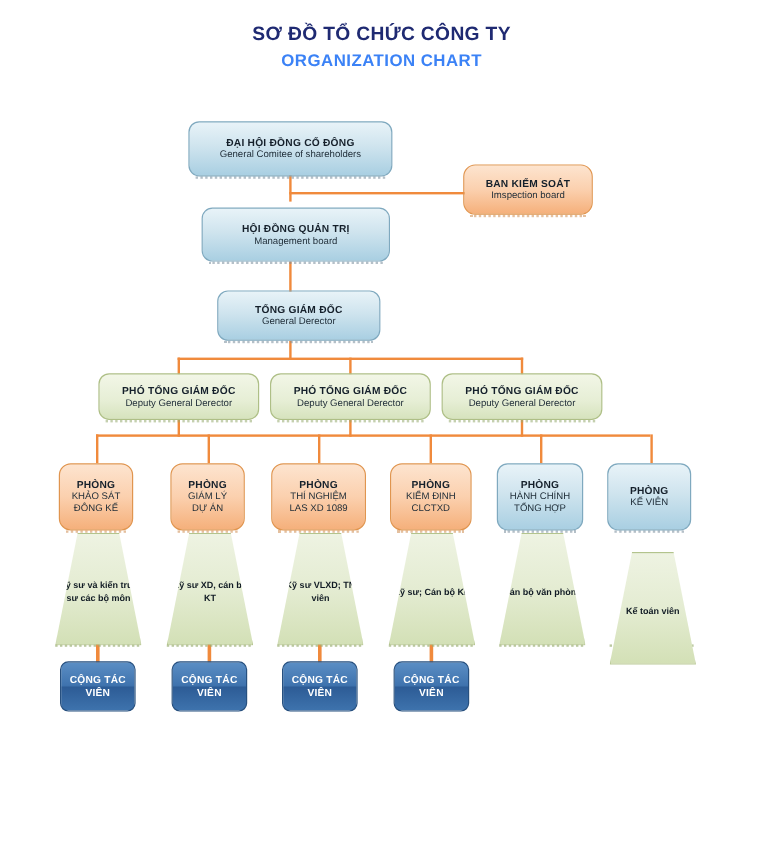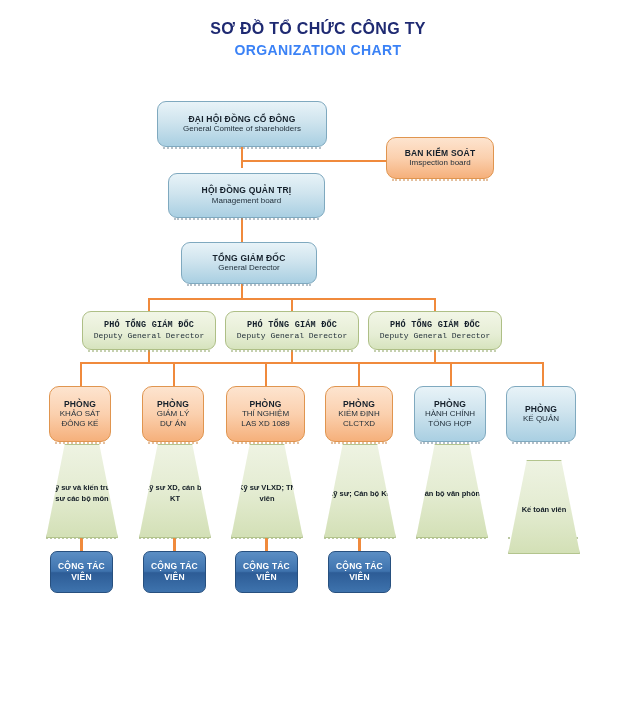--- a/index.html
+++ b/index.html
@@ -74,21 +74,20 @@
   
   .n-orange {
     background: linear-gradient(to bottom, #fde4cf 0%, #fbd0ae 50%, #f5b07b 100%);
     border-color: #e0954f;
     border-radius: 10px;
   }
   
   .n-green {
     background: linear-gradient(to bottom, #f2f6e7 0%, #e6eed5 60%, #d6e3bd 100%);
     border-color: #aebf86;
-    font-family: Liberation Mono, monospace;
   }
   
   .n-steel {
     background: linear-gradient(to bottom, #5b8ec4 0%, #3f73ae 48%, #2d5c96 52%, #3e73ad 100%);
     border: 1px solid #27507f;
     border-radius: 7px;
   }
   .n-steel .l1 {
     color: #ffffff;
     font-size: 8.5px;
@@ -231,21 +230,21 @@
     <div class="l2">KIỂM ĐỊNH</div>
     <div class="l2">CLCTXD</div>
   </div>
   <div class="node n-blue" style="left:414px; top:386px; width:72px; height:56px;">
     <div class="l1">PHÒNG</div>
     <div class="l2">HÀNH CHÍNH</div>
     <div class="l2">TỔNG HỢP</div>
   </div>
   <div class="node n-blue" style="left:506px; top:386px; width:70px; height:56px;">
     <div class="l1">PHÒNG</div>
-    <div class="l2">KẾ QUẢN</div>
+    <div class="l2">KẾ VIÊN</div>
   </div>
 
   <div class="trap" style="left:46px; top:444px; width:70px; height:92px;">
     <div class="ttxt">Kỹ sư và kiến trúc sư các bộ môn</div>
   </div>
   <div class="trap-shadow" style="left:46px; top:537px; width:70px;"></div>
 
   <div class="trap" style="left:139px; top:444px; width:70px; height:92px;">
     <div class="ttxt">Kỹ sư XD, cán bộ KT</div>
   </div>

